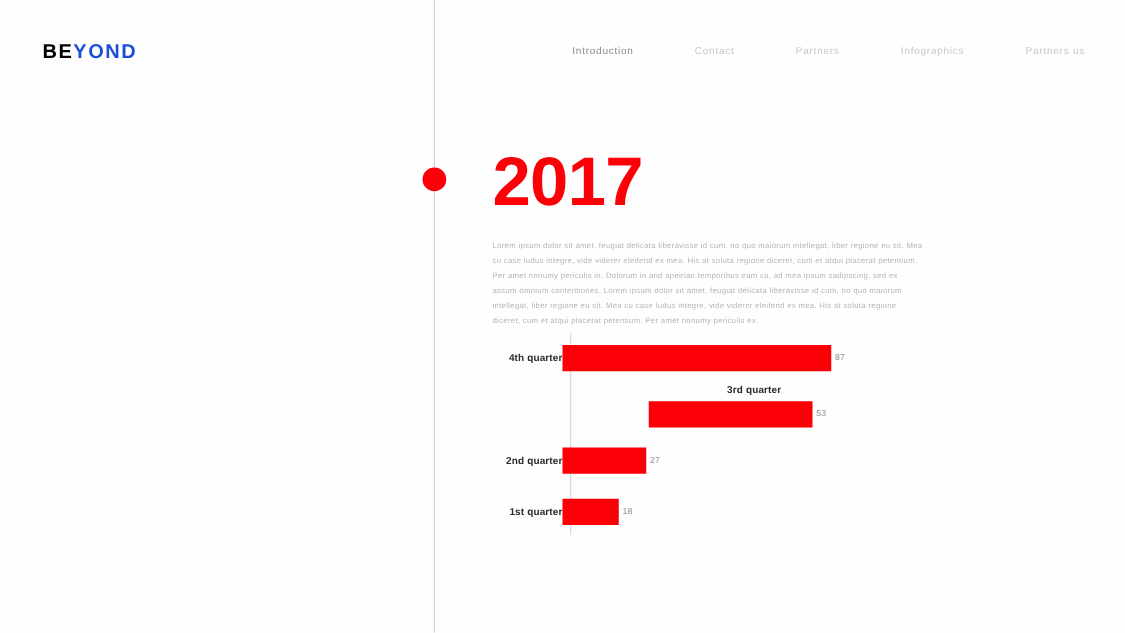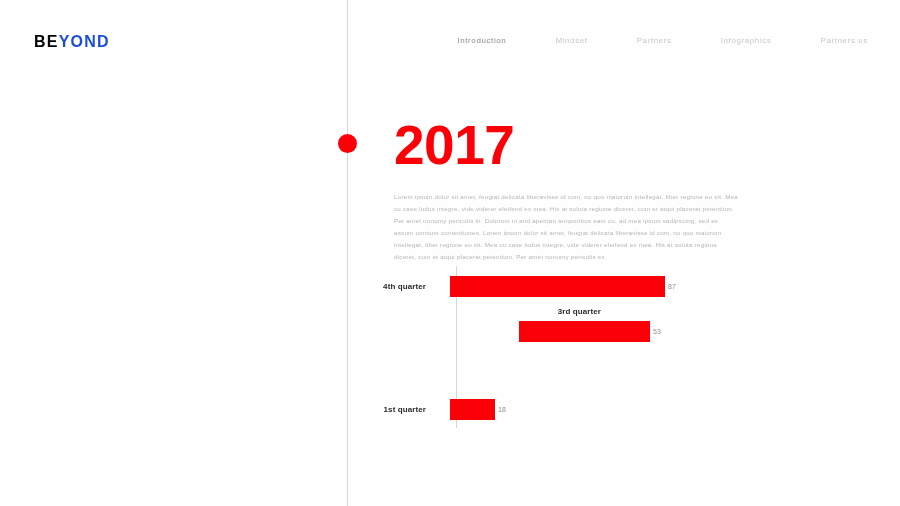--- a/index.html
+++ b/index.html
@@ -119,21 +119,21 @@
     display: flex;
     align-items: center;
   }
   .bar-label {
     width: 70px;
     text-align: right;
     font-size: 8px;
     font-weight: 700;
     color: #2b2b2b;
     letter-spacing: 0.1px;
-    padding-right: 24px;
+    padding-right: 0;
     box-sizing: border-box;
   }
   .bar-wrap {
     position: relative;
     flex: 1;
     height: 40px;
     display: flex;
     align-items: center;
   }
   .bar {
@@ -154,21 +154,21 @@
 
   <div class="timeline-rule"></div>
   <div class="timeline-dot"></div>
 
   <div class="logo">
     <span class="be">BE</span><span class="yond">YOND</span>
   </div>
 
   <nav class="nav">
     <a class="nav-item active" href="#">Introduction</a>
-    <a class="nav-item" href="#">Mindset</a>
+    <a class="nav-item" href="#">Contact</a>
     <a class="nav-item" href="#">Partners</a>
     <a class="nav-item" href="#">Infographics</a>
     <a class="nav-item" href="#">Partners us</a>
   </nav>
 
   <div class="content">
     <h1 class="year">2017</h1>
     <p class="body-text">Lorem ipsum dolor sit amet, feugiat delicata liberavisse id cum, no quo maiorum intellegat, liber regione eu sit. Mea cu case ludus integre, vide viderer eleifend ex mea. His at soluta regione diceret, cum et atqui placerat petentium. Per amet nonumy periculis in. Dolorum in and apeirian temporibus eam cu, ad mea ipsum sadipscing, sed ex assum omnium contentiones. Lorem ipsum dolor sit amet, feugiat delicata liberavisse id cum, no quo maiorum intellegat, liber regione eu sit. Mea cu case ludus integre, vide viderer eleifend ex mea. His at soluta regione diceret, cum et atqui placerat petentium. Per amet nonumy periculis ex.</p>
   </div>
 
@@ -184,20 +184,27 @@
     </div>
 
     <div class="bar-row" style="top:41px;flex-direction:column;">
       <div class="bar-label">3rd quarter</div>
       <div class="bar-wrap">
         <div class="bar" style="width:131px;"></div>
         <div class="bar-value">53</div>
       </div>
     </div>
 
+    <div class="bar-row" style="top:82px;">
+      <div class="bar-label">2nd quarter</div>
+      <div class="bar-wrap">
+        <div class="bar" style="width:67px;"></div>
+        <div class="bar-value">27</div>
+      </div>
+    </div>
 
     <div class="bar-row" style="top:123px;">
       <div class="bar-label">1st quarter</div>
       <div class="bar-wrap">
         <div class="bar" style="width:45px;"></div>
         <div class="bar-value">18</div>
       </div>
     </div>
   </div>
 

